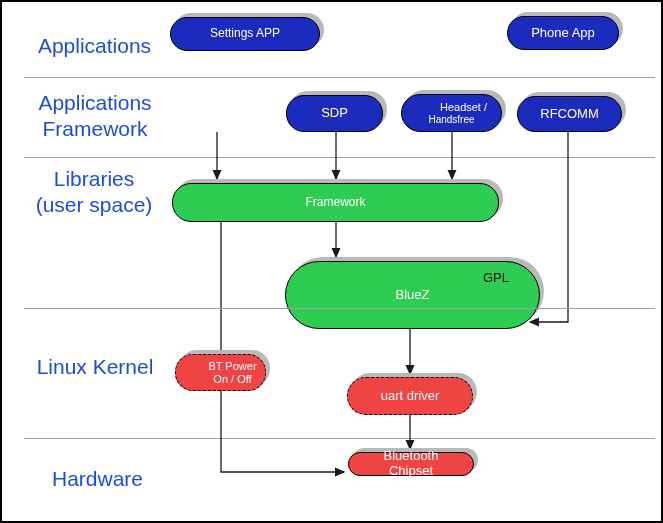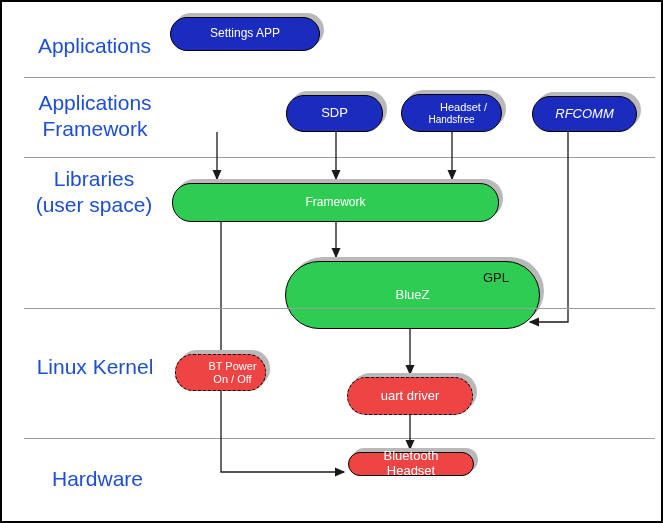--- a/index.html
+++ b/index.html
@@ -109,29 +109,32 @@
     <path d="M408,327 V372" stroke="#1a1a1a" stroke-width="1.3" fill="none" marker-end="url(#ah)"></path>
 
     <path d="M408,413 V447" stroke="#1a1a1a" stroke-width="1.3" fill="none" marker-end="url(#ah)"></path>
   </svg>
 
   <div class="edge-label" style="left:341px;top:230px;">DBUS</div>
 
   <div class="pill pill-blue t12" style="left:168px;top:15px;width:150px;height:34px;border-radius:17px;">
     <span>Settings APP</span>
   </div>
+  <div class="pill pill-blue t13" style="left:505px;top:14px;width:112px;height:34px;border-radius:17px;">
+    <span>Phone App</span>
+  </div>
 
   <div class="pill pill-blue t13" style="left:284px;top:93px;width:97px;height:37px;border-radius:18px;">
     <span>SDP</span>
   </div>
   <div class="pill pill-blue" style="left:399px;top:92px;width:101px;height:38px;border-radius:19px;">
     <span class="t11">Headset /</span>
     <span class="t10">Handsfree</span>
   </div>
-  <div class="pill pill-blue t13" style="left:530px;top:94px;width:105px;height:36px;border-radius:18px;font-style:italic;">
+  <div class="pill pill-blue t13" style="left:515px;top:94px;width:105px;height:36px;border-radius:18px;">
     <span>RFCOMM</span>
   </div>
 
   <div class="pill pill-green t12" style="left:170px;top:181px;width:327px;height:39px;border-radius:19px;">
     <span>Framework</span>
   </div>
   <div class="pill pill-green t13" style="left:283px;top:259px;width:255px;height:68px;border-radius:34px;">
     <span>BlueZ</span>
     <span class="gpl-badge">GPL</span>
   </div>
@@ -139,16 +142,16 @@
   <div class="pill pill-red" style="left:173px;top:352px;width:91px;height:37px;border-radius:18px;">
     <span class="t11">BT Power</span>
     <span class="t11">On / Off</span>
   </div>
   <div class="pill pill-red t13" style="left:345px;top:375px;width:126px;height:38px;border-radius:19px;">
     <span>uart driver</span>
   </div>
 
   <div class="pill pill-red solid t13" style="left:346px;top:450px;width:126px;height:24px;border-radius:19px;align-items:center;">
     <span>Bluetooth</span>
-    <span>Headset</span>
+    <span>Chipset</span>
   </div>
 
 </div>
 
 </body></html>

